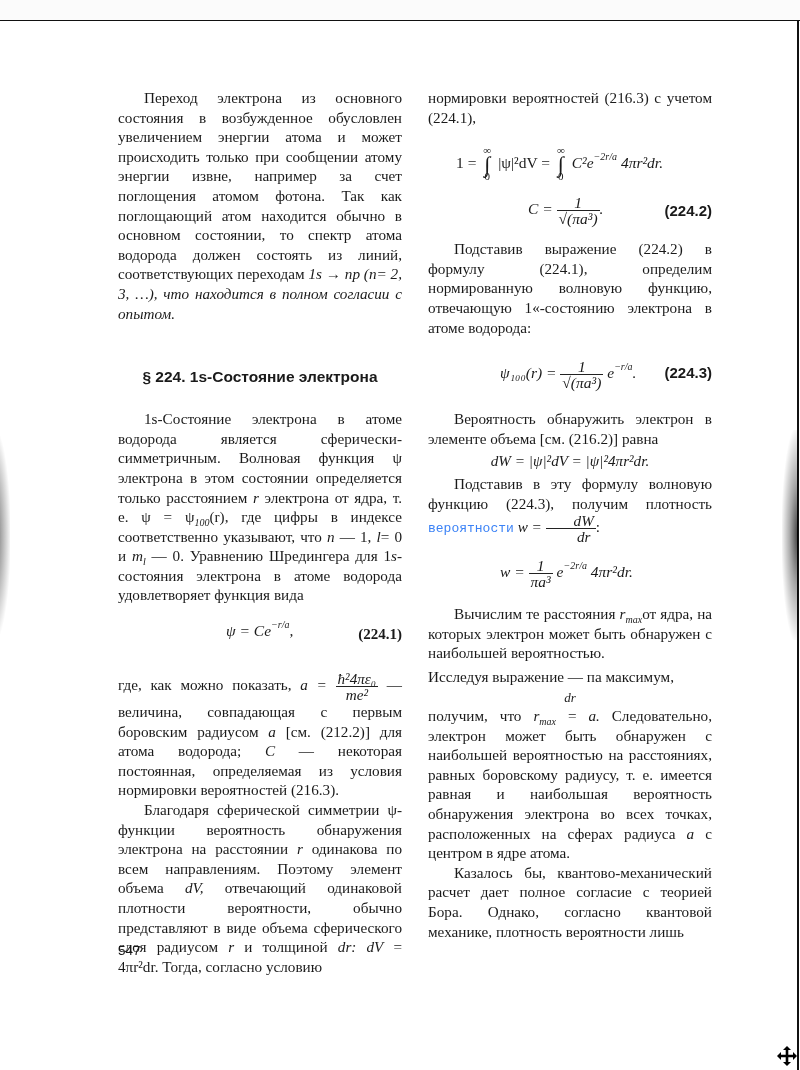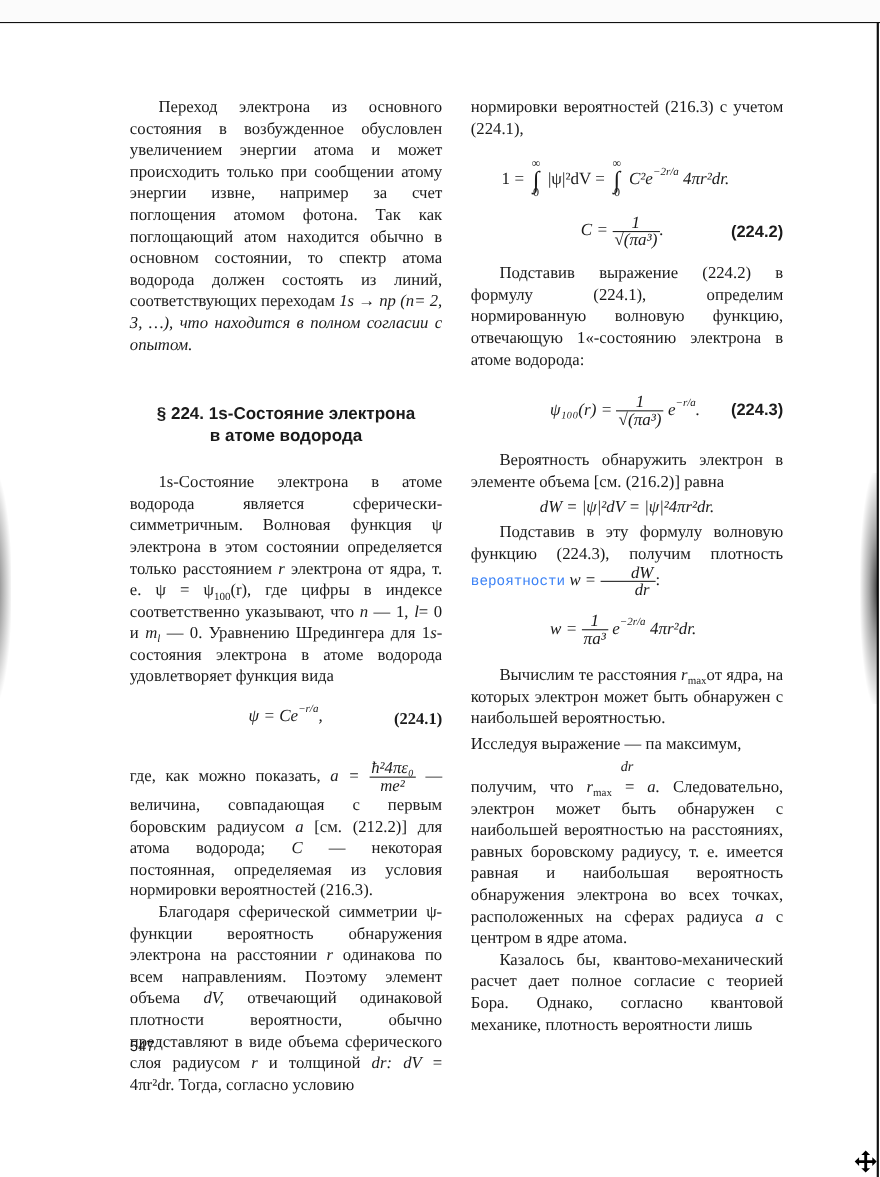--- a/index.html
+++ b/index.html
@@ -26,21 +26,21 @@
     .bold { font-weight: bold; }
 
     .heading { font-family: "Liberation Sans", "DejaVu Sans", sans-serif; font-weight: bold; font-size: 15.5px;
       line-height: 20px; text-align: center; margin: 44px 0 22px 0; }
 
     .formula { position: relative; height: 44px; margin: 6px 0 6px 0; font-size: 15.5px; }
     .formula .expr { position: absolute; top: 0; }
     .formula .num { position: absolute; right: 0; top: 10px; font-family: "Liberation Sans", "DejaVu Sans", sans-serif; font-weight: bold; font-size: 15px; }
     .formula .num.serif { font-family: Liberation Serif, serif; }
 
-    sup, sub { font-size: 10px; line-height: 0; }
+    sup, sub { font-size: 10px; line-height: 0; font-style: italic; }
     .frac { display: inline-block; vertical-align: middle; text-align: center; line-height: 15px; }
     .frac .top { display: block; border-bottom: 1px solid #222; padding: 0 2px; }
     .frac .bot { display: block; padding: 0 2px; }
     .int { display: inline-block; position: relative; font-size: 22px; vertical-align: middle; width: 14px; text-align: center; }
     .int .lim-t { position: absolute; top: -14px; left: 0; font-size: 11px; width: 14px; text-align: center; }
     .int .lim-b { position: absolute; bottom: -12px; left: 0; font-size: 11px; width: 14px; text-align: center; }
     .exp { font-size: 10px; vertical-align: 8px; }
 
     .page-number { position: absolute; left: 118px; top: 943px; font-family: "Liberation Sans", "DejaVu Sans", sans-serif; font-size: 13.5px; }
 
@@ -52,21 +52,20 @@
 <div class="topbar"></div>
 <div class="right-border"></div>
 <div class="shadow-left"></div>
 <div class="shadow-right"></div>
 
 <div class="col col-left">
   <p class="ind"><span>Переход электрона из основного состояния в возбужденное обусловлен увеличением энергии атома и может происходить только при сообщении атому энергии извне, например за счет поглощения атомом фотона. Так как поглощающий атом находится обычно в основном состоянии, то спектр атома водорода должен состоять из линий, соответствующих переходам</span> <span class="i">1s → np</span> <span class="i">(n= 2, 3, …), что находится в полном согласии с опытом.</span></p>
 
   <div class="heading">
     <div>§ 224. 1s-Состояние электрона</div>
-    <div>в атоме водорода</div>
   </div>
 
   <p class="ind"><span>1s</span><span>-Состояние электрона в атоме водорода является сферически-симметричным. Волновая функция ψ электрона в этом состоянии определяется только расстоянием</span> <span class="i">r</span> <span>электрона от ядра, т. е. ψ = ψ</span><sub>100</sub><span>(r), где цифры в индексе соответственно указывают, что</span> <span class="i">n</span> <span>— 1,</span> <span class="i">l</span><span>= 0 и</span> <span class="i">m</span><sub class="i">l</sub> <span>— 0. Уравнению Шредингера для 1</span><span class="i">s</span><span>-состояния электрона в атоме водорода удовлетворяет функция вида</span></p>
 
   <div class="formula" style="height:50px;margin-top:10px;">
     <span class="expr i" style="left:108px;"><span>ψ = Ce</span><span class="exp">−r/a</span><span>,</span></span>
     <span class="num serif bold">(224.1)</span>
   </div>
 
   <p><span>где, как можно показать,</span> <span class="i">a =</span> <span class="frac i"><span class="top">ħ²4πε₀</span><span class="bot">me²</span></span> <span>— величина, совпадающая с первым боровским радиусом</span> <span class="i">a</span> <span>[см. (212.2)] для атома водорода;</span> <span class="i">C</span> <span>— некоторая постоянная, определяемая из условия нормировки вероятностей (216.3).</span></p>

